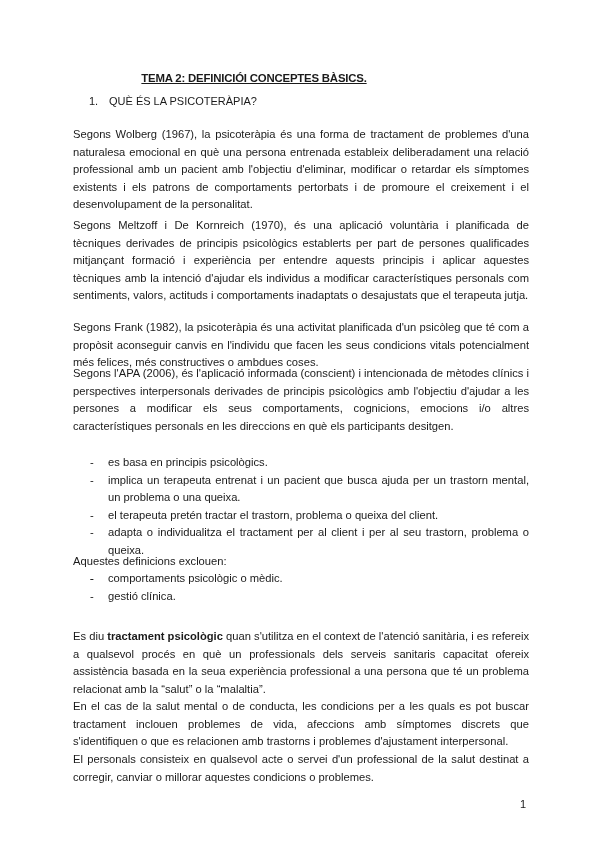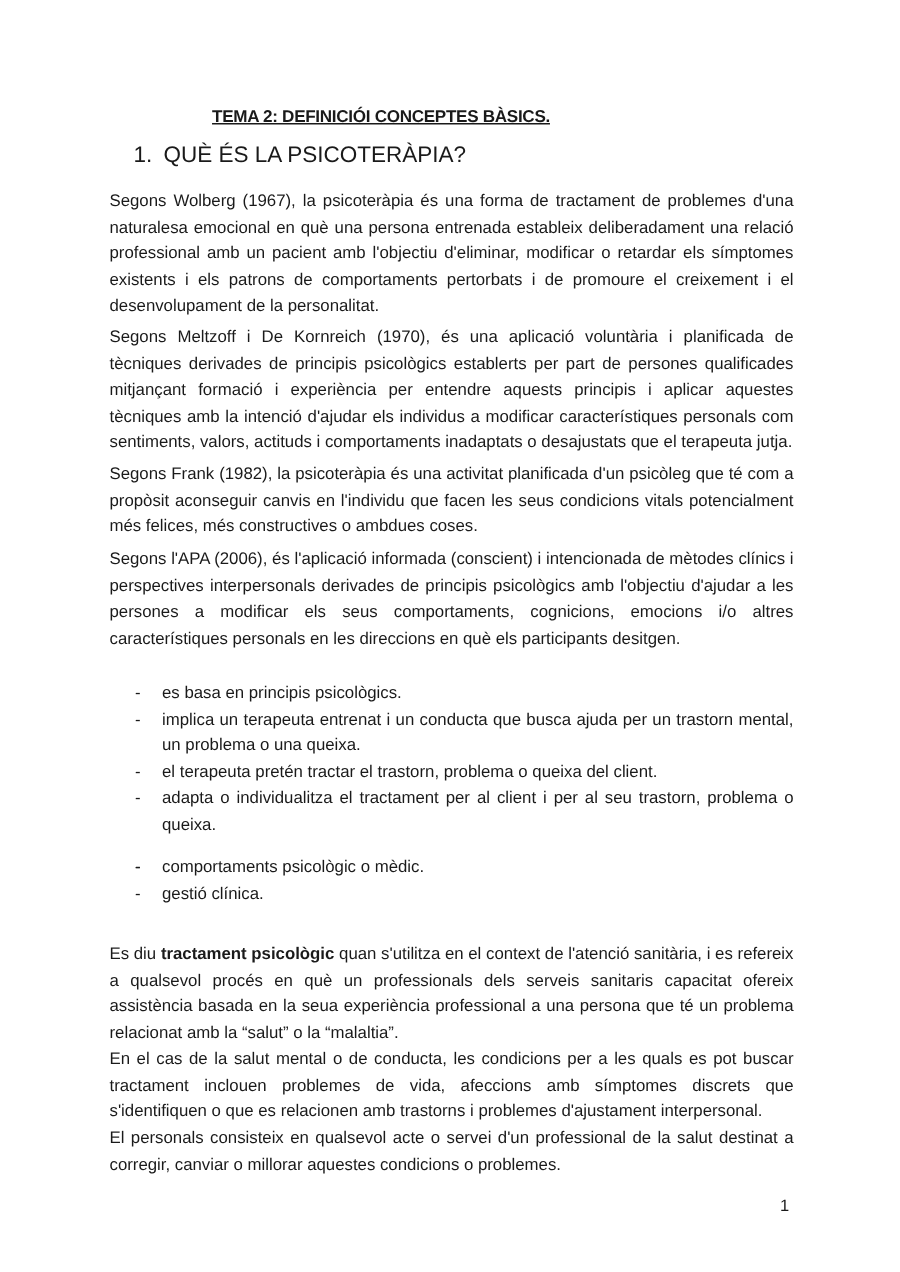--- a/index.html
+++ b/index.html
@@ -1,21 +1,21 @@
 <!DOCTYPE html>
 <html><head>
 <meta charset="utf-8">
 <style>
   html, body { margin: 0; padding: 0; background: #ffffff; }
   body { width: 600px; height: 848px; position: relative; overflow: hidden;
     font-family: "Liberation Sans", sans-serif; color: #1a1a1a; }
   .page { position: absolute; left: 0; top: 0; width: 600px; height: 848px; background: #fff; }
   .title { position: absolute; left: 0; width: 508px; top: 72px; text-align: center;
     font-weight: bold; font-size: 11.4px; text-decoration: underline; letter-spacing: -0.2px; }
-  .h1 { position: absolute; left: 89px; top: 95px; font-size: 15px; }
+  .h1 { position: absolute; left: 89px; top: 95px; font-size: 11px; }
   .h1 .num { display: inline-block; width: 20px; }
   .para { position: absolute; left: 73px; width: 456px; font-size: 11.2px; line-height: 17.6px;
     text-align: justify; margin: 0; }
   .para b { font-weight: bold; }
   .list { position: absolute; left: 73px; width: 456px; font-size: 11.2px; line-height: 17.6px; margin: 0; padding: 0; list-style: none; }
   .list li { position: relative; padding-left: 35px; text-align: justify; }
   .list li .dash { position: absolute; left: 17px; top: 0; }
   .pagenum { position: absolute; left: 520px; top: 798px; font-size: 11px; }
 </style>
 </head>
@@ -23,30 +23,31 @@
 
 <div class="page">
   <div class="title">TEMA 2: DEFINICIÓI CONCEPTES BÀSICS.</div>
 
   <div class="h1">
     <span class="num">1.</span><span>QUÈ ÉS LA PSICOTERÀPIA?</span>
   </div>
 
   <p class="para" style="top:126px">Segons Wolberg (1967), la psicoteràpia és una forma de tractament de problemes d'una naturalesa emocional en què una persona entrenada estableix deliberadament una relació professional amb un pacient amb l'objectiu d'eliminar, modificar o retardar els símptomes existents i els patrons de comportaments pertorbats i de promoure el creixement i el desenvolupament de la personalitat.</p>
   <p class="para" style="top:217px">Segons Meltzoff i De Kornreich (1970), és una aplicació voluntària i planificada de tècniques derivades de principis psicològics establerts per part de persones qualificades mitjançant formació i experiència per entendre aquests principis i aplicar aquestes tècniques amb la intenció d'ajudar els individus a modificar característiques personals com sentiments, valors, actituds i comportaments inadaptats o desajustats que el terapeuta jutja.</p>
-  <p class="para" style="top:308px">Segons Frank (1982), la psicoteràpia és una activitat planificada d'un psicòleg que té com a propòsit aconseguir canvis en l'individu que facen les seus condicions vitals potencialment més felices, més constructives o ambdues coses.</p>
+  <p class="para" style="top:319px">Segons Frank (1982), la psicoteràpia és una activitat planificada d'un psicòleg que té com a propòsit aconseguir canvis en l'individu que facen les seus condicions vitals potencialment més felices, més constructives o ambdues coses.</p>
   <p class="para" style="top:365px">Segons l'APA (2006), és l'aplicació informada (conscient) i intencionada de mètodes clínics i perspectives interpersonals derivades de principis psicològics amb l'objectiu d'ajudar a les persones  a modificar els seus comportaments, cognicions, emocions i/o altres característiques personals en les direccions en què els participants desitgen.</p>
 
   <ul class="list" style="top:454px">
     <li><span class="dash">-</span><span>es basa en principis psicològics.</span></li>
-    <li><span class="dash">-</span><span>implica un terapeuta entrenat i un conducta que busca ajuda per un trastorn mental, un problema o una queixa.</span></li>
+    <li><span class="dash">-</span><span>implica un terapeuta entrenat i un pacient que busca ajuda per un trastorn mental, un problema o una queixa.</span></li>
     <li><span class="dash">-</span><span>el terapeuta pretén tractar el trastorn, problema o queixa del client.</span></li>
     <li><span class="dash">-</span><span>adapta o individualitza el tractament per al client i per al seu trastorn, problema o queixa.</span></li>
   </ul>
 
+  <p class="para" style="top:553px">Aquestes definicions exclouen:</p>
   <ul class="list" style="top:570px">
     <li><span class="dash">-</span></li>
     <li><span class="dash">-</span><span>comportaments psicològic o mèdic.</span></li>
     <li><span class="dash">-</span><span>gestió clínica.</span></li>
   </ul>
 
   <p class="para" style="top:628px"><span>Es diu </span><b>tractament psicològic</b><span> quan s'utilitza en el context de l'atenció sanitària, i es refereix a qualsevol procés en què un professionals dels serveis sanitaris capacitat ofereix assistència basada en la seua experiència professional a una persona que té un problema relacionat amb la “salut” o la “malaltia”.</span></p>
   <p class="para" style="top:698px">En el cas de la salut mental o de conducta, les condicions per a les quals es pot buscar tractament inclouen problemes de vida, afeccions amb símptomes discrets que s'identifiquen o que es relacionen amb trastorns i problemes d'ajustament interpersonal.</p>
   <p class="para" style="top:751px">El personals consisteix en qualsevol acte o servei d'un professional de la salut destinat a corregir, canviar o millorar aquestes condicions o problemes.</p>
 

